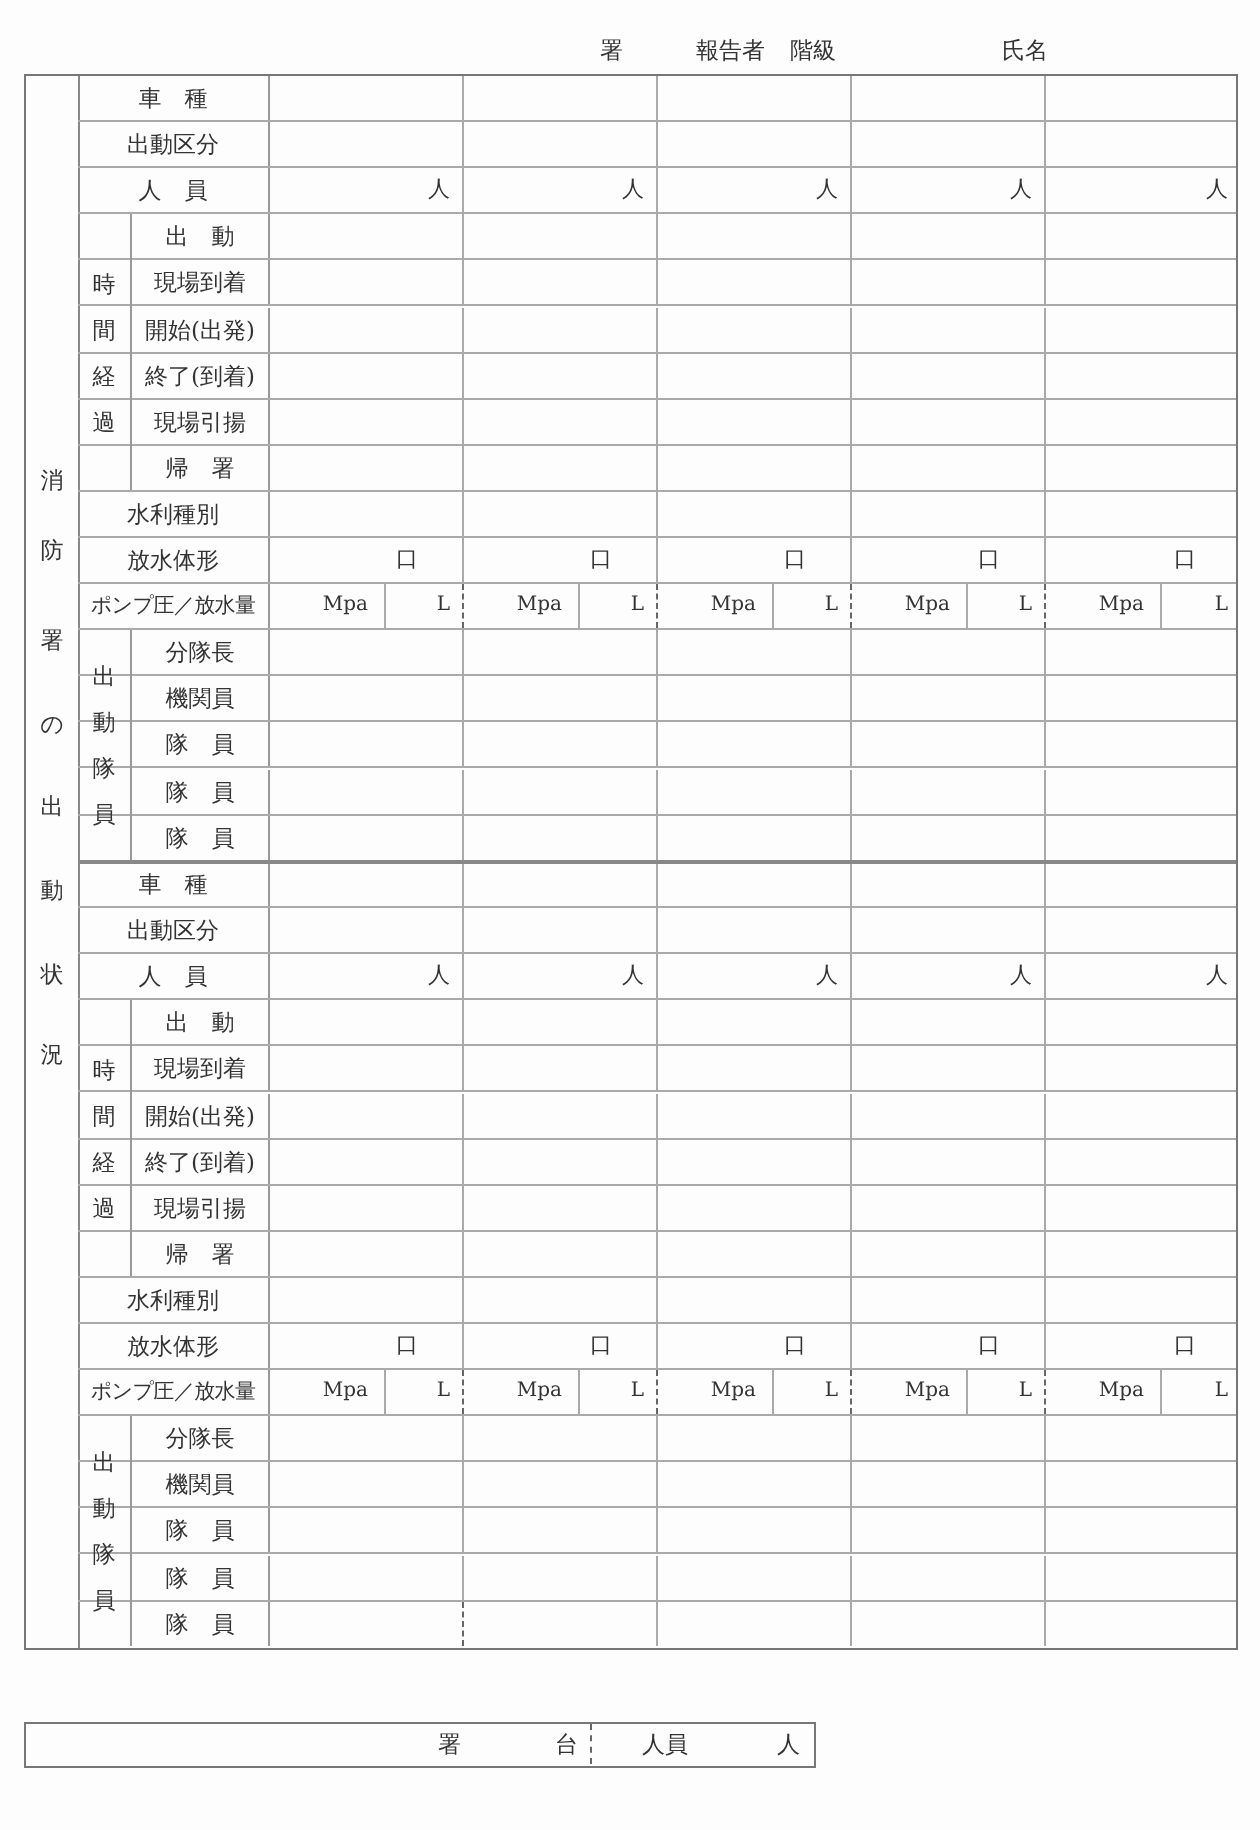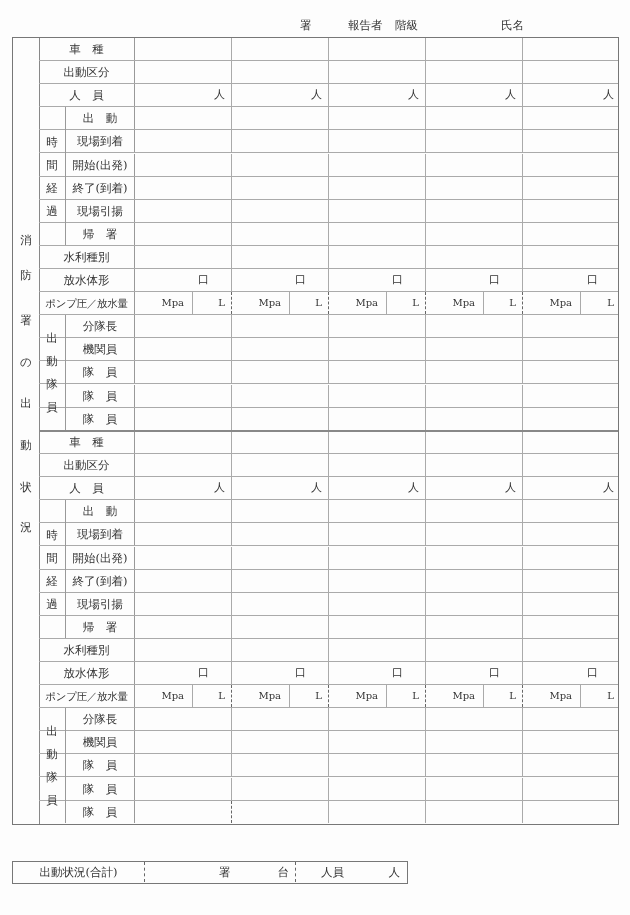--- a/index.html
+++ b/index.html
@@ -393,21 +393,20 @@
         <span style="height: 23px; line-height: 23px;">出</span>
         <span style="height: 23px; line-height: 23px;">動</span>
         <span style="height: 23px; line-height: 23px;">隊</span>
         <span style="height: 23px; line-height: 23px;">員</span>
       </div>
     </div>
     <div class="divider" style="top: 392px;"></div>
   </div>
 
 <div class="summary">
-  <div style="left:0;width:131px;text-align:center;border-right:1px dashed #666;">出動状況(合計)</div>
   <div style="left:131px;width:152px;border-right:1px dashed #666;box-sizing:border-box;">
     <span style="position:absolute;left:75px;">署</span>
     <span style="position:absolute;right:6px;">台</span>
   </div>
   <div style="left:283px;width:110px;">
     <span style="position:absolute;left:25px;">人員</span>
     <span style="position:absolute;right:6px;">人</span>
   </div>
 </div>
 

